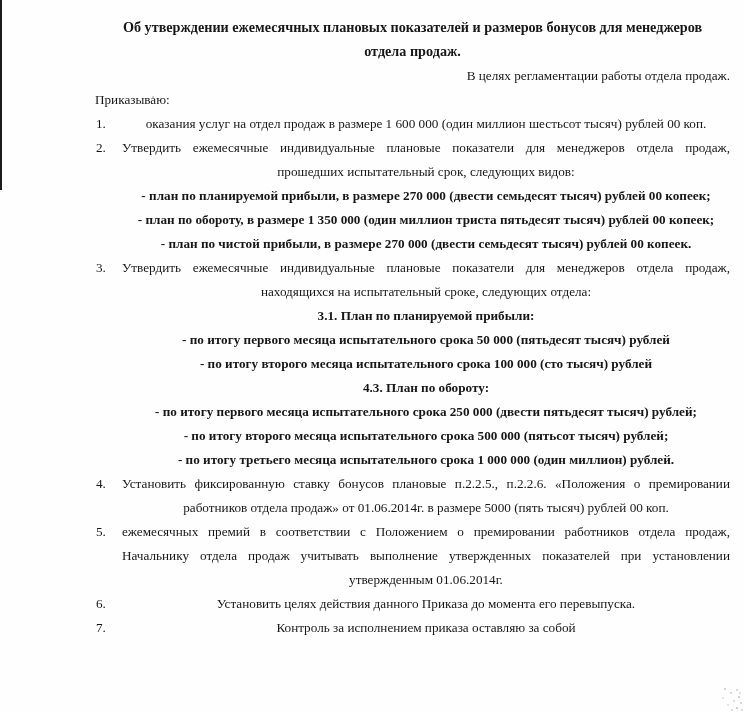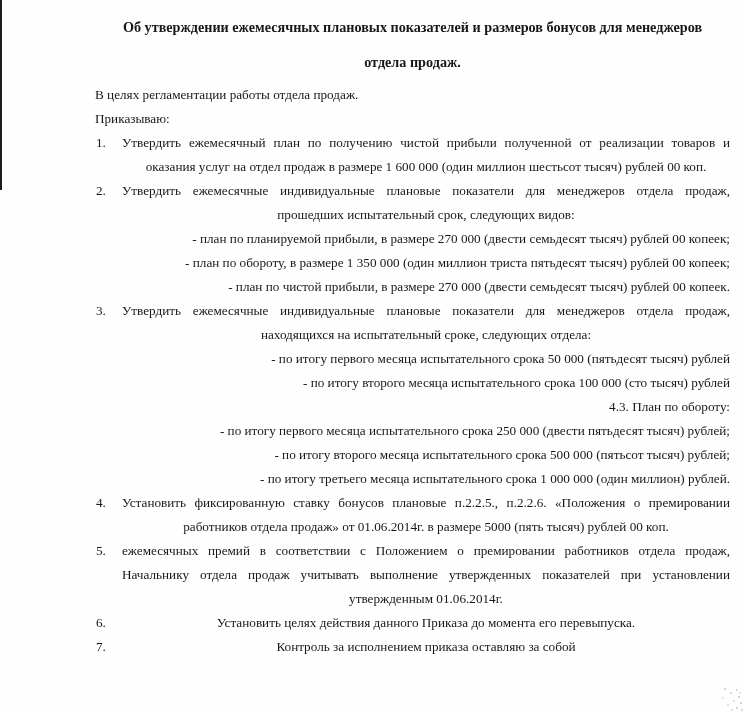--- a/index.html
+++ b/index.html
@@ -30,34 +30,34 @@
     font-size: 13.2px;
     line-height: 24px;
   }
   .title {
     margin: 15px 0 0 0;
     text-align: center;
     font-weight: 700;
     font-size: 14.2px;
   }
   .title .tline { display: block; line-height: 24px; }
-  .title .tline2 { margin-top: 11px; }
-  .intro { margin-top: 9px; }
+  .title .tline2 { }
+  .intro { margin-top: 1px; text-align: right; }
   .line { min-height: 24px; }
   .item { position: relative; padding-left: 27px; }
   .item .num { position: absolute; left: 1px; top: 0; }
   
   .jline {
     min-height: 24px;
     text-align: justify;
     text-align-last: justify;
     overflow: hidden;
   }
   .nline { min-height: 24px; text-align: center; }
-  .sub { min-height: 24px; text-align: right; }
+  .sub { min-height: 24px; text-align: center; font-weight: bold; }
   
   .speckles {
     position: absolute;
     left: 724px; top: 688px;
     width: 2px; height: 2px;
     background: #d4d4d4;
     box-shadow:
       6px 4px 0 0 #dcdcdc,
       12px 1px 0 0 #d8d8d8,
       14px 8px 0 0 #cfcfcf,
@@ -83,37 +83,37 @@
     <h1 class="title">
       <span class="tline">Об утверждении ежемесячных плановых показателей и размеров бонусов для менеджеров</span>
       <span class="tline tline2">отдела продаж.</span>
     </h1>
 
     <div class="line intro">В целях регламентации работы отдела продаж.</div>
     <div class="line">Приказываю:</div>
 
     <div class="item">
       <span class="num">1.</span>
-      <div class="jline">Утвердить ежемесячный план по получению чистой прибыли полученной от реализации товаров и</div>
       <div class="nline">оказания услуг на отдел продаж в размере 1 600 000 (один миллион шестьсот тысяч) рублей 00 коп.</div>
     </div>
 
     <div class="item">
       <span class="num">2.</span>
       <div class="jline">Утвердить ежемесячные индивидуальные плановые показатели для менеджеров отдела продаж,</div>
       <div class="nline">прошедших испытательный срок, следующих видов:</div>
       <div class="sub">- план по планируемой прибыли, в размере 270 000 (двести семьдесят тысяч) рублей 00 копеек;</div>
       <div class="sub">- план по обороту, в размере 1 350 000 (один миллион триста пятьдесят тысяч) рублей 00 копеек;</div>
       <div class="sub">- план по чистой прибыли, в размере 270 000 (двести семьдесят тысяч) рублей 00 копеек.</div>
     </div>
 
     <div class="item">
       <span class="num">3.</span>
       <div class="jline">Утвердить ежемесячные индивидуальные плановые показатели для менеджеров отдела продаж,</div>
       <div class="nline">находящихся на испытательный сроке, следующих отдела:</div>
+      <div class="sub">3.1. План по планируемой прибыли:</div>
       <div class="sub">- по итогу первого месяца испытательного срока 50 000 (пятьдесят тысяч) рублей</div>
       <div class="sub">- по итогу второго месяца испытательного срока 100 000 (сто тысяч) рублей</div>
       <div class="sub">4.3. План по обороту:</div>
       <div class="sub">- по итогу первого месяца испытательного срока 250 000 (двести пятьдесят тысяч) рублей;</div>
       <div class="sub">- по итогу второго месяца испытательного срока 500 000 (пятьсот тысяч) рублей;</div>
       <div class="sub">- по итогу третьего месяца испытательного срока 1 000 000 (один миллион) рублей.</div>
     </div>
 
     <div class="item">
       <span class="num">4.</span>

